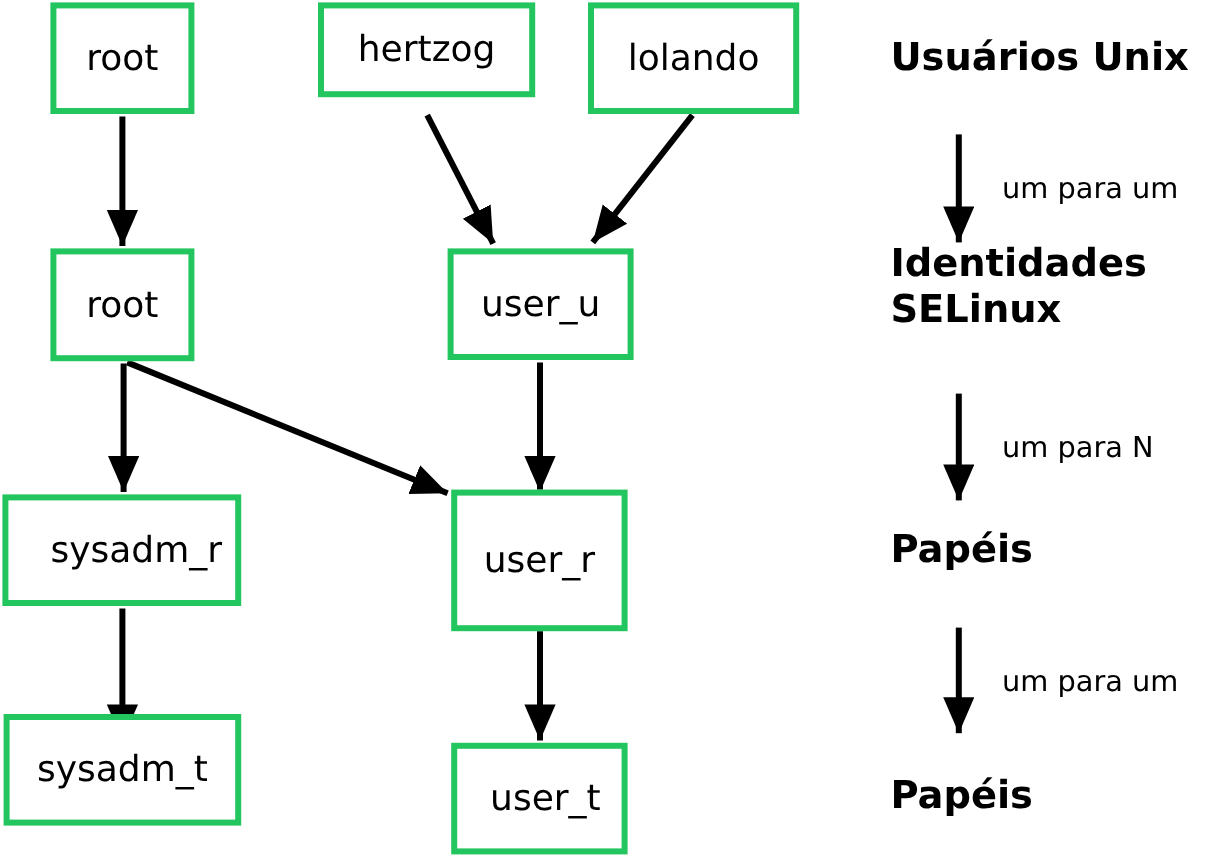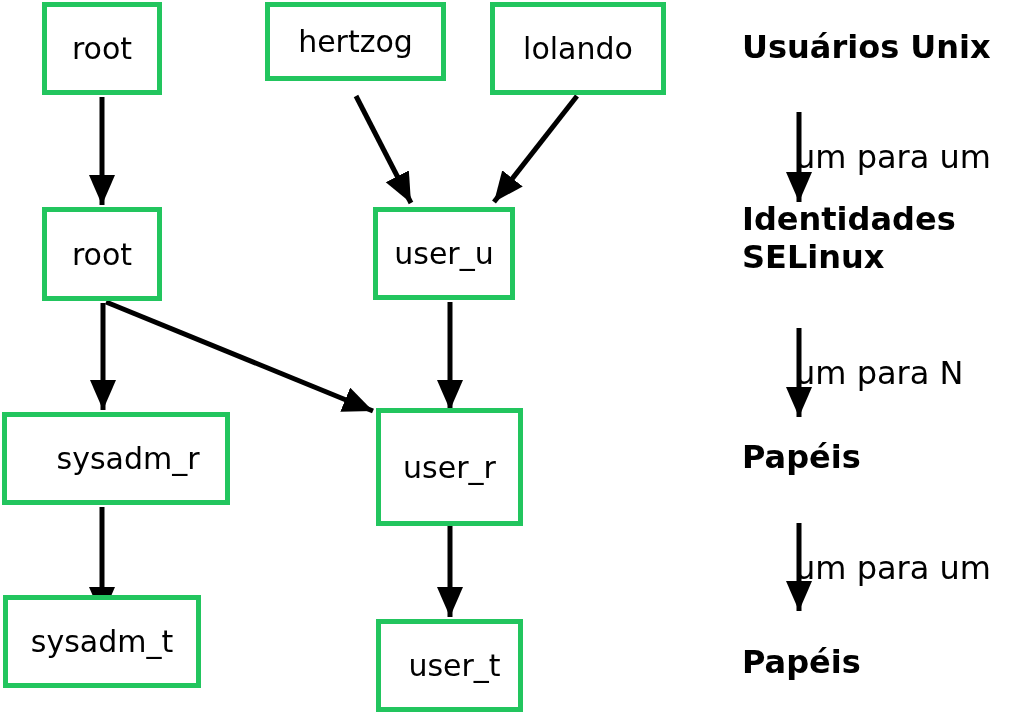--- a/index.html
+++ b/index.html
@@ -26,37 +26,37 @@
     display: flex;
     align-items: center;
     justify-content: center;
     font-size: 30px;
     white-space: nowrap;
   }
   #b-root1   { left: 42px;  top: 2px;   width: 120px; height: 93px; }
   #b-hertzog { left: 265px; top: 2px;   width: 181px; height: 79px; }
   #b-lolando { left: 490px; top: 2px;   width: 176px; height: 93px; }
   #b-root2   { left: 42px;  top: 207px; width: 120px; height: 94px; }
-  #b-useru   { left: 373px; top: 207px; width: 142px; height: 93px; }
-  #b-sysadmr { left: 2px;   top: 412px; width: 228px; height: 93px; padding-left: 24px; }
+  #b-useru   { left: 373px; top: 207px; width: 155px; height: 93px; }
+  #b-sysadmr { left: 2px;   top: 412px; width: 199px; height: 93px; padding-left: 24px; }
   #b-userr   { left: 376px; top: 408px; width: 147px; height: 118px; }
   #b-sysadmt { left: 3px;   top: 595px; width: 198px; height: 93px; }
   #b-usert   { left: 376px; top: 619px; width: 147px; height: 93px; padding-left: 10px; }
   .legend-heading {
     position: absolute;
     left: 742px;
     font-weight: bold;
     font-size: 32px;
     line-height: 38px;
     white-space: nowrap;
   }
   .legend-mapping {
     position: absolute;
-    left: 795px;
-    font-size: 32px;
+    left: 835px;
+    font-size: 24px;
     line-height: 34px;
     white-space: nowrap;
     text-align: center;
   }
   #l-unix    { top: 28px;  }
   #l-map1    { top: 140px; }
   #l-ident   { top: 200px; }
   #l-map2    { top: 356px; }
   #l-papeis  { top: 438px; }
   #l-map3    { top: 551px; }

